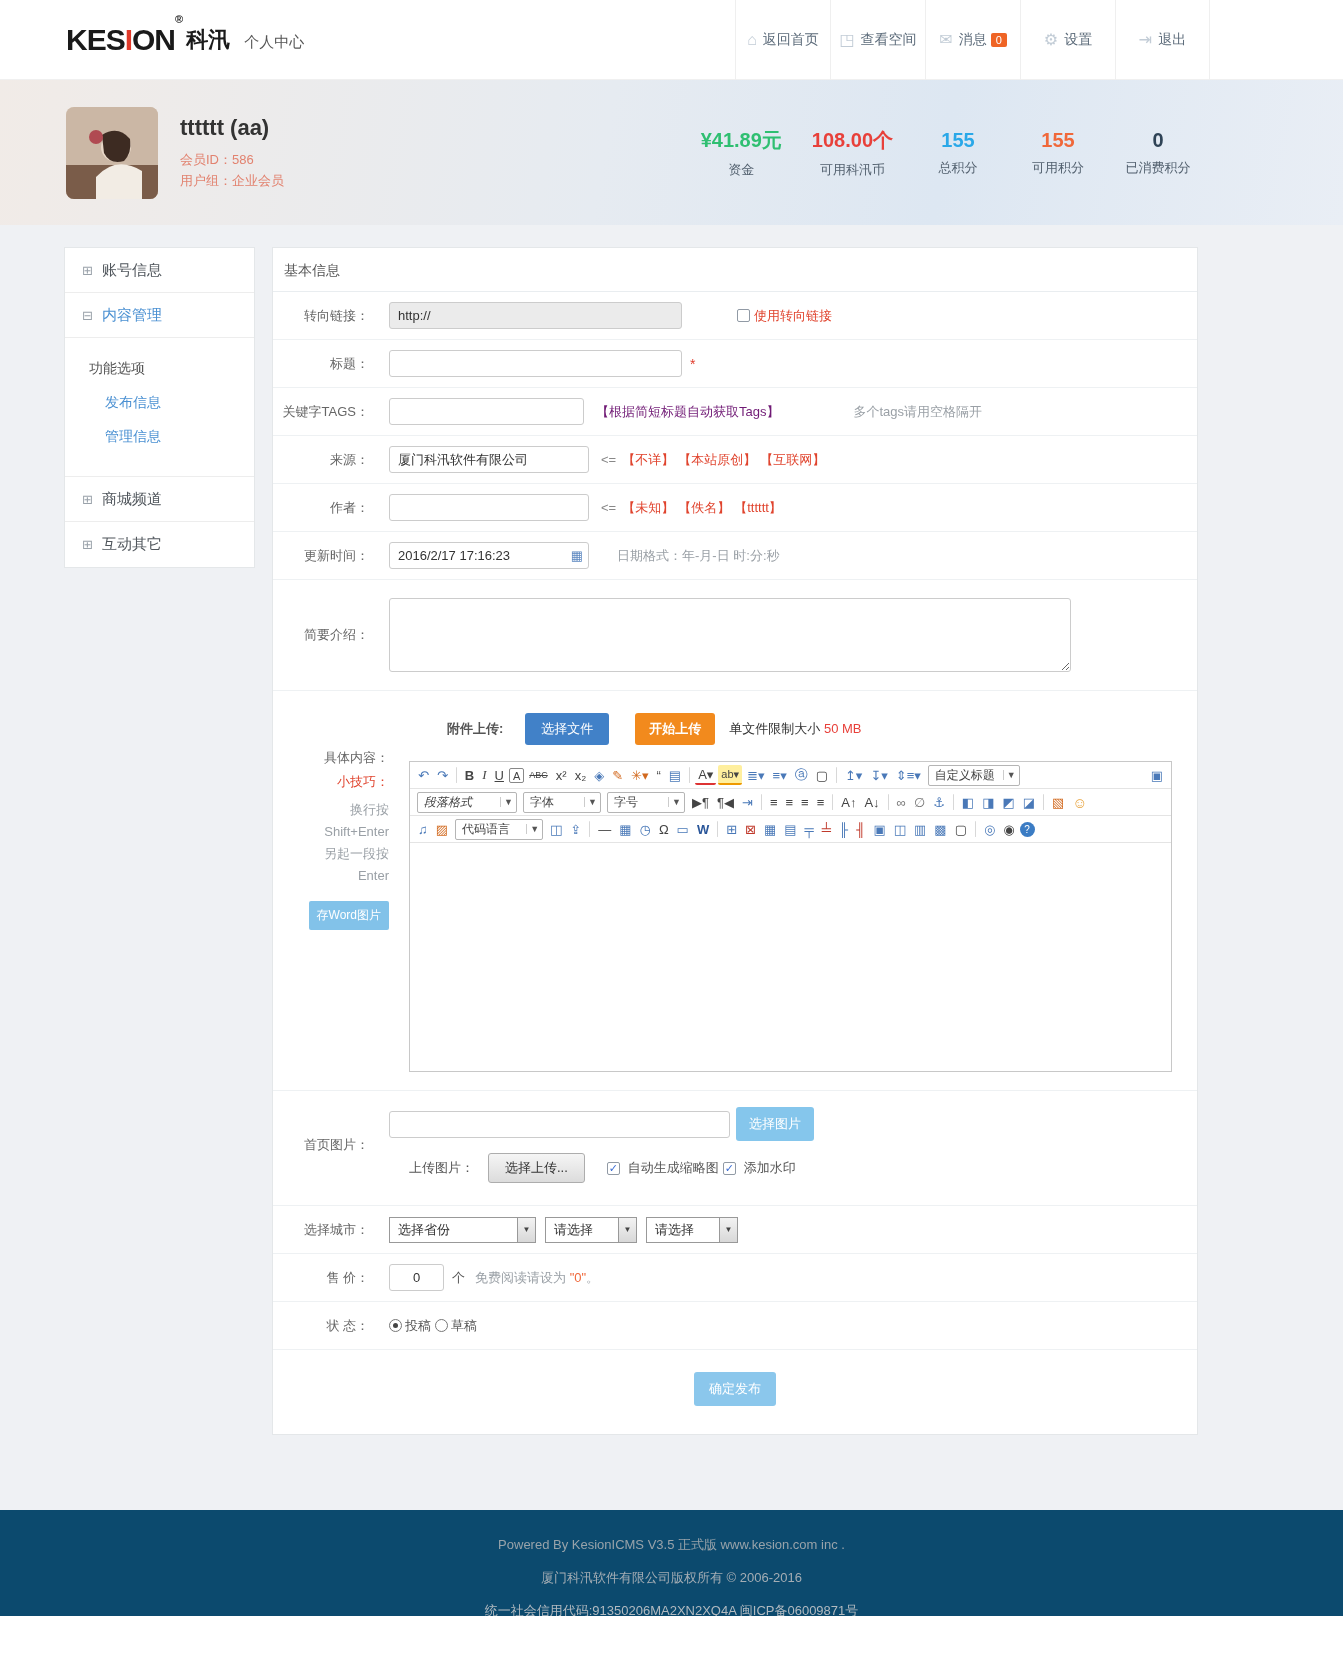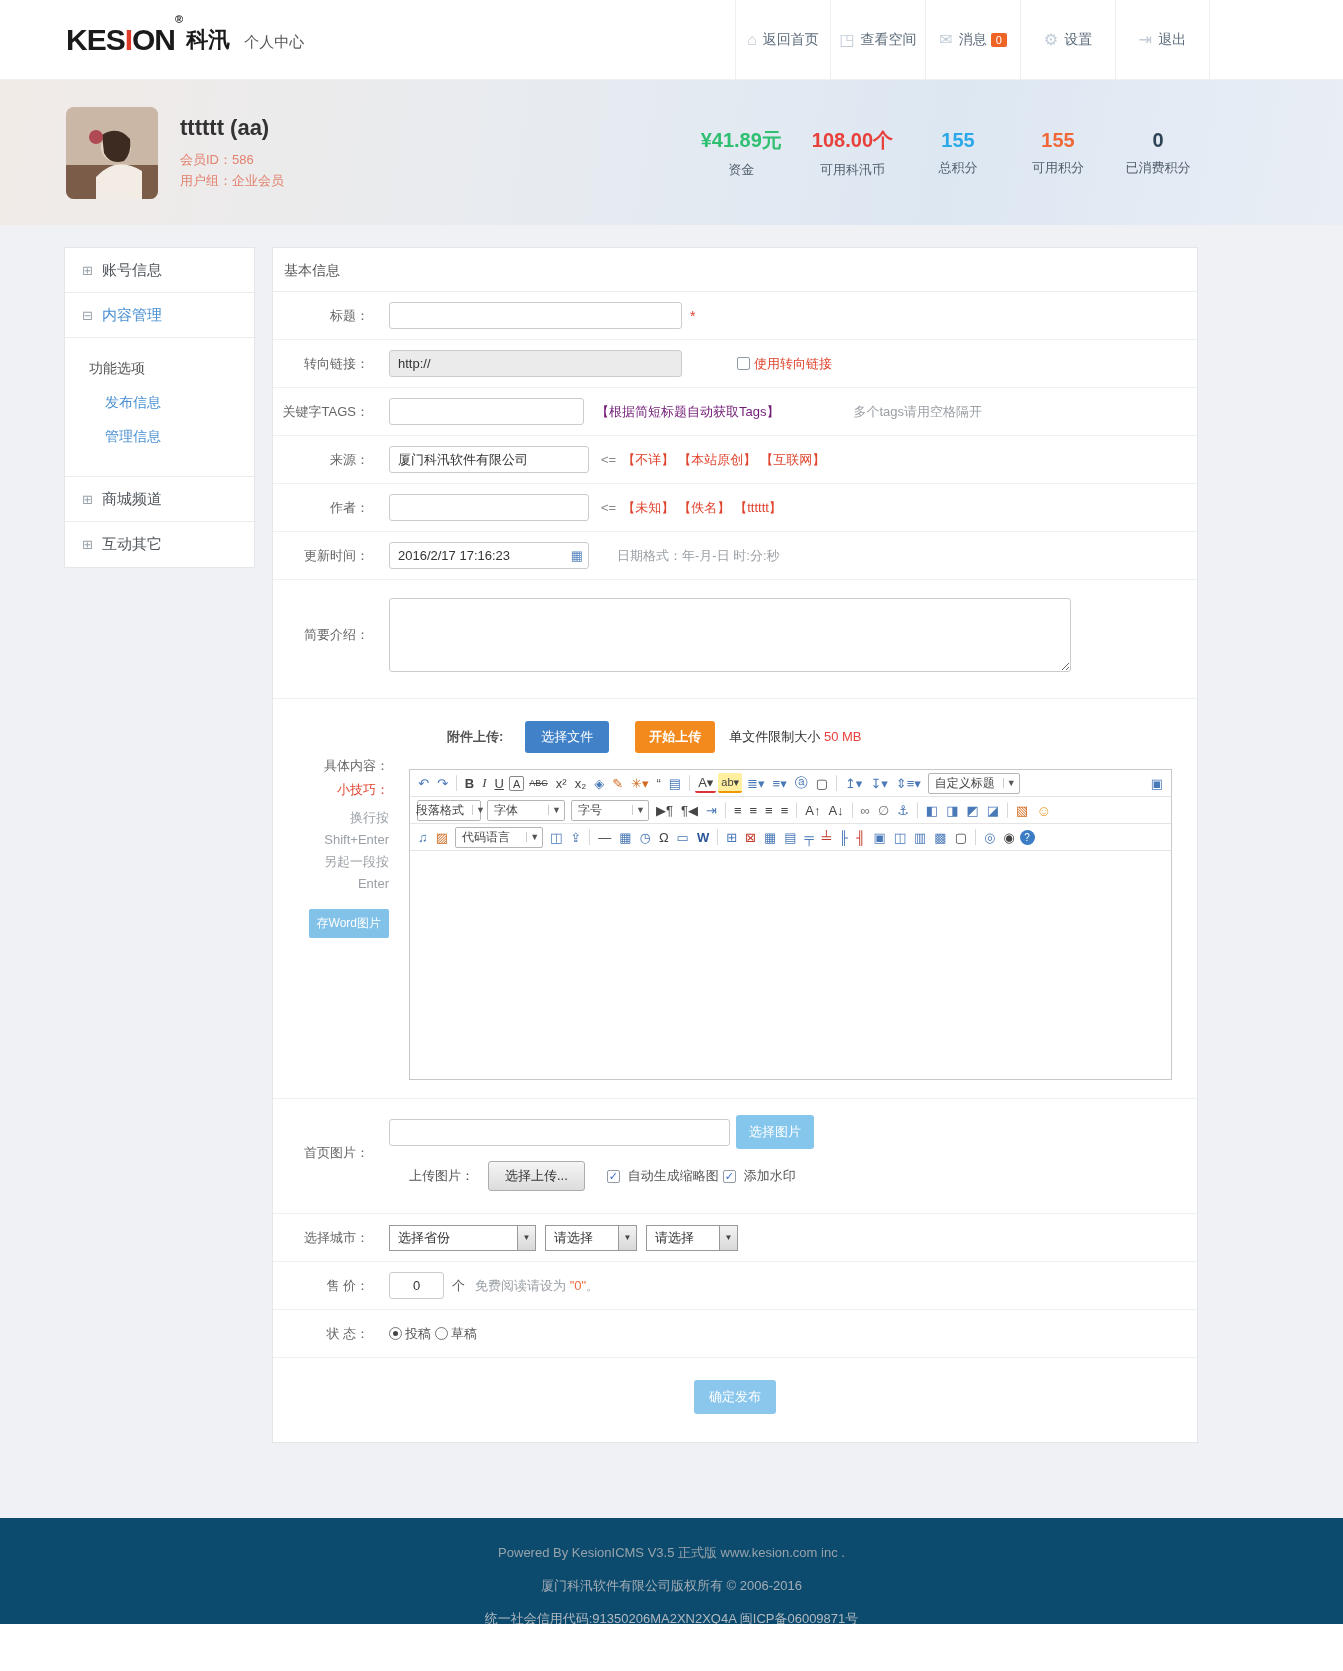--- a/index.html
+++ b/index.html
@@ -259,39 +259,39 @@
       <div class="side-item">
         <span class="side-ico">⊞</span>
         <span>互动其它</span>
       </div>
     </div>
 
     <div class="panel">
       <div class="panel-title">基本信息</div>
 
       <div class="frow">
-        <div class="flabel">标题：</div>
-        <div class="fbody">
-          <input type="text" class="in-title" style="">
-          <span class="req">*</span>
-        </div>
-      </div>
-
-      <div class="frow">
         <div class="flabel">转向链接：</div>
         <div class="fbody">
           <input type="text" class="in-redirect" value="http://" style="">
           <span class="redirect-cb">
             <span class="cb"></span>
             <span class="red-text">使用转向链接</span>
           </span>
         </div>
       </div>
 
       <div class="frow">
+        <div class="flabel">标题：</div>
+        <div class="fbody">
+          <input type="text" class="in-title" style="">
+          <span class="req">*</span>
+        </div>
+      </div>
+
+      <div class="frow">
         <div class="flabel">关键字TAGS：</div>
         <div class="fbody">
           <input type="text" class="in-tags" style="">
           <span class="green-link">【根据简短标题自动获取Tags】</span>
           <span class="gray-note" style="margin-left:74px;">多个tags请用空格隔开</span>
         </div>
       </div>
 
       <div class="frow">
         <div class="flabel">来源：</div>
@@ -325,21 +325,21 @@
         <div class="flabel">更新时间：</div>
         <div class="fbody">
           <span class="date-wrap">
             <input type="text" class="in-date" value="2016/2/17 17:16:23" style="">
             <span class="cal-ico">▦</span>
           </span>
           <span class="gray-note date-note">日期格式：年-月-日 时:分:秒</span>
         </div>
       </div>
 
-      <div class="frow" style="padding-top:18px;padding-bottom:26px;justify-content:flex-end;">
+      <div class="frow" style="padding-top:18px;padding-bottom:18px;justify-content:flex-end;">
         <div class="flabel">简要介绍：</div>
         <div class="fbody">
           <textarea class="in-intro" style=""></textarea>
         </div>
       </div>
 
       <div class="bigrow">
         <div class="big-labelcol">
           <div class="lbl-dark">具体内容：</div>
           <div class="lbl-red">小技巧：</div>
@@ -391,21 +391,21 @@
               <span class="tb-select">
                   <span>自定义标题</span>
                   <span class="arr">▼</span>
                 </span>
               <div class="tb-group push-right">
 
               <span class="tb blue">▣</span>
                 </div>
             </div>
             <div class="tb-row">
-              <span class="tb-select" style="width:64px;justify-content:center;">
+              <span class="tb-select" style="width:100px;justify-content:space-between;font-style:italic;">
                   <span>段落格式</span>
                   <span class="arr">▼</span>
                 </span>
               <span class="tb-select" style="width:78px;justify-content:space-between;">
                   <span>字体</span>
                   <span class="arr">▼</span>
                 </span>
               <span class="tb-select" style="width:78px;justify-content:space-between;">
                   <span>字号</span>
                   <span class="arr">▼</span>

